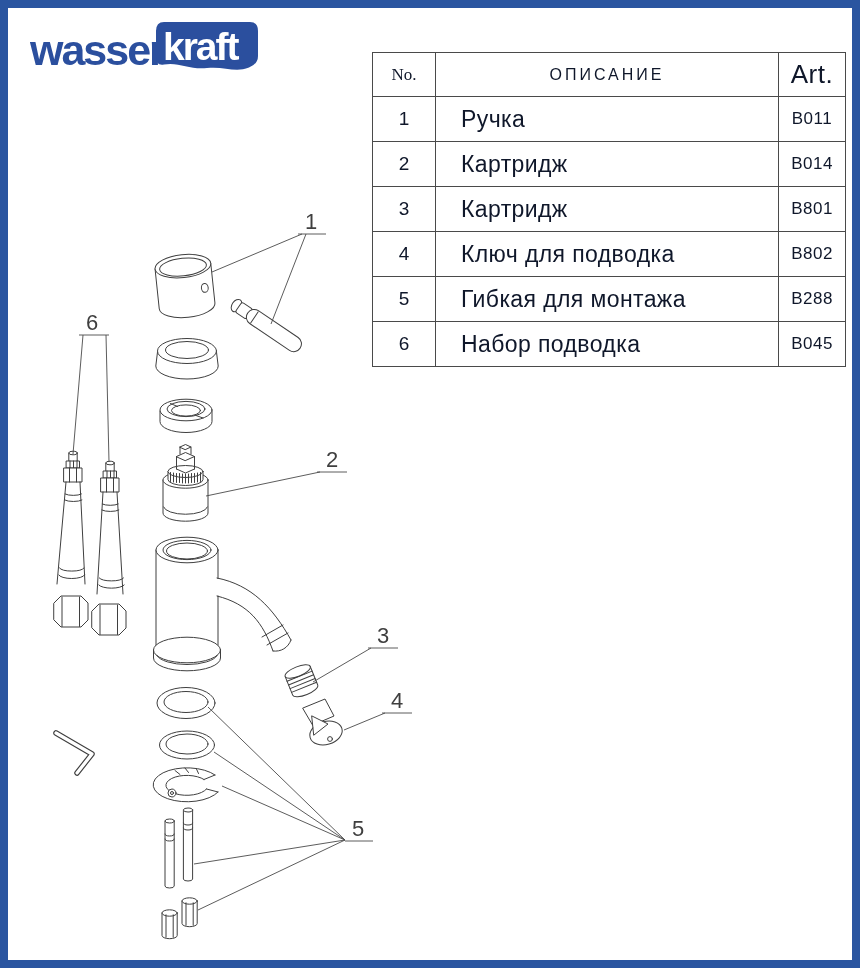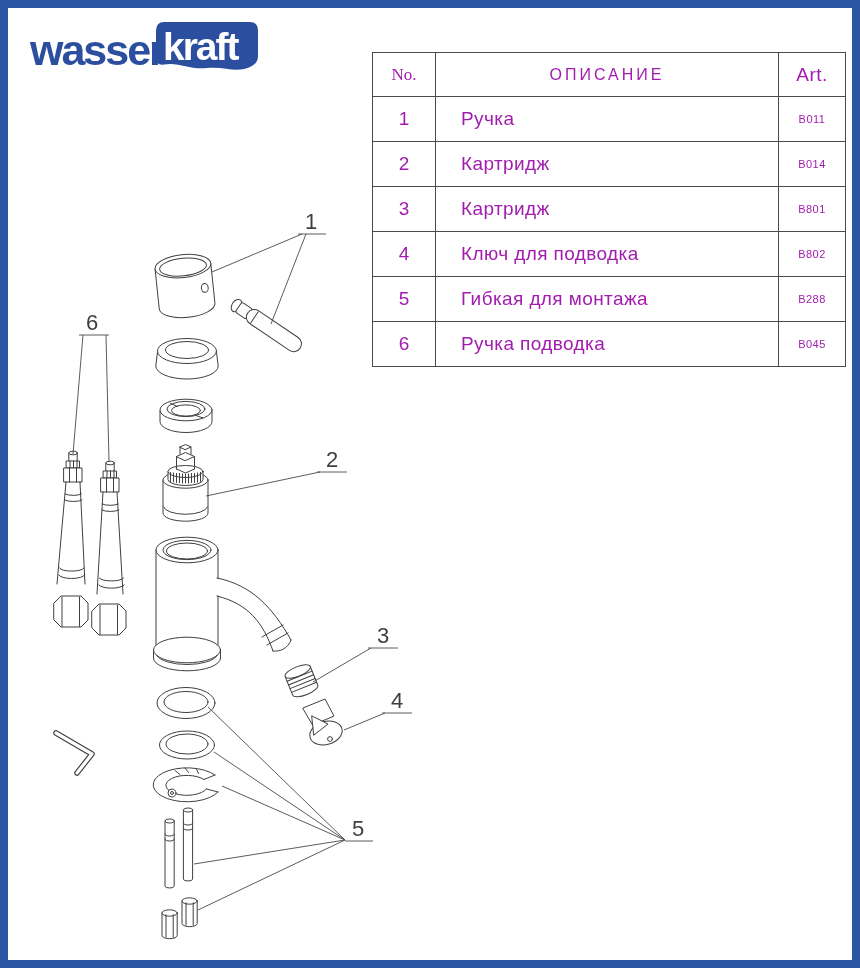--- a/index.html
+++ b/index.html
@@ -1,34 +1,34 @@
 <!DOCTYPE html>
 <html><head>
 <meta charset="utf-8">
 <style>
   html,body{margin:0;padding:0;background:#fff;}
   .page{position:relative;width:860px;height:968px;background:#ffffff;overflow:hidden;
         font-family:"Liberation Sans",sans-serif;}
   .frame{position:absolute;inset:0;border:8px solid #2a55a0;pointer-events:none;}
   .logo{position:absolute;left:30px;top:16px;}
   .parts-table{position:absolute;left:372px;top:52px;border-collapse:collapse;table-layout:fixed;
-        color:#a21caf;}
+        color:#0f172a;}
   .parts-table td,.parts-table th{border:1.5px solid #4a4a4a;vertical-align:middle;
         font-weight:normal;background:#fff;}
   .col-no{width:60px;text-align:center;}
   .col-desc{width:316px;}
   .col-art{width:64px;text-align:center;}
   .parts-table tr{height:45px;}
   .parts-table tr.head{height:44px;}
   .th-no{font-family:"Liberation Serif",serif;font-size:17px;text-align:center;}
   .th-desc{font-size:16px;letter-spacing:3px;text-align:center;}
-  .th-art{font-size:19px;text-align:center;letter-spacing:0.5px;}
+  .th-art{font-size:26px;text-align:center;letter-spacing:0.5px;}
   .td-no{font-size:19px;}
-  .td-desc{font-size:19px;padding-left:25px;letter-spacing:0.4px;}
-  .td-art{font-size:11px;letter-spacing:0.5px;}
+  .td-desc{font-size:23px;padding-left:25px;letter-spacing:0.4px;}
+  .td-art{font-size:17px;letter-spacing:0.5px;}
   .diagram{position:absolute;left:0;top:0;}
   .diagram text{font-family:"Liberation Sans",sans-serif;font-size:22px;fill:#3f3f3f;}
 </style>
 </head>
 <body>
 
 <div class="page">
   <div class="frame"></div>
 
   <svg class="logo" width="240" height="64" viewBox="0 0 240 64">
@@ -65,21 +65,21 @@
         <td class="col-desc td-desc">Ключ для подводка</td>
         <td class="col-art td-art">B802</td>
       </tr>
       <tr>
         <td class="col-no td-no">5</td>
         <td class="col-desc td-desc">Гибкая для монтажа</td>
         <td class="col-art td-art">B288</td>
       </tr>
       <tr>
         <td class="col-no td-no">6</td>
-        <td class="col-desc td-desc">Ручка подводка</td>
+        <td class="col-desc td-desc">Набор подводка</td>
         <td class="col-art td-art">B045</td>
       </tr>
     </tbody>
   </table>
 
   <svg class="diagram" width="860" height="968" viewBox="0 0 860 968">
     <g fill="none" stroke="#3f3f3f" stroke-width="1" stroke-linecap="round" stroke-linejoin="round">
 
       <g>
         <ellipse cx="73" cy="453" rx="4.2" ry="1.8" fill="#fff"></ellipse>

